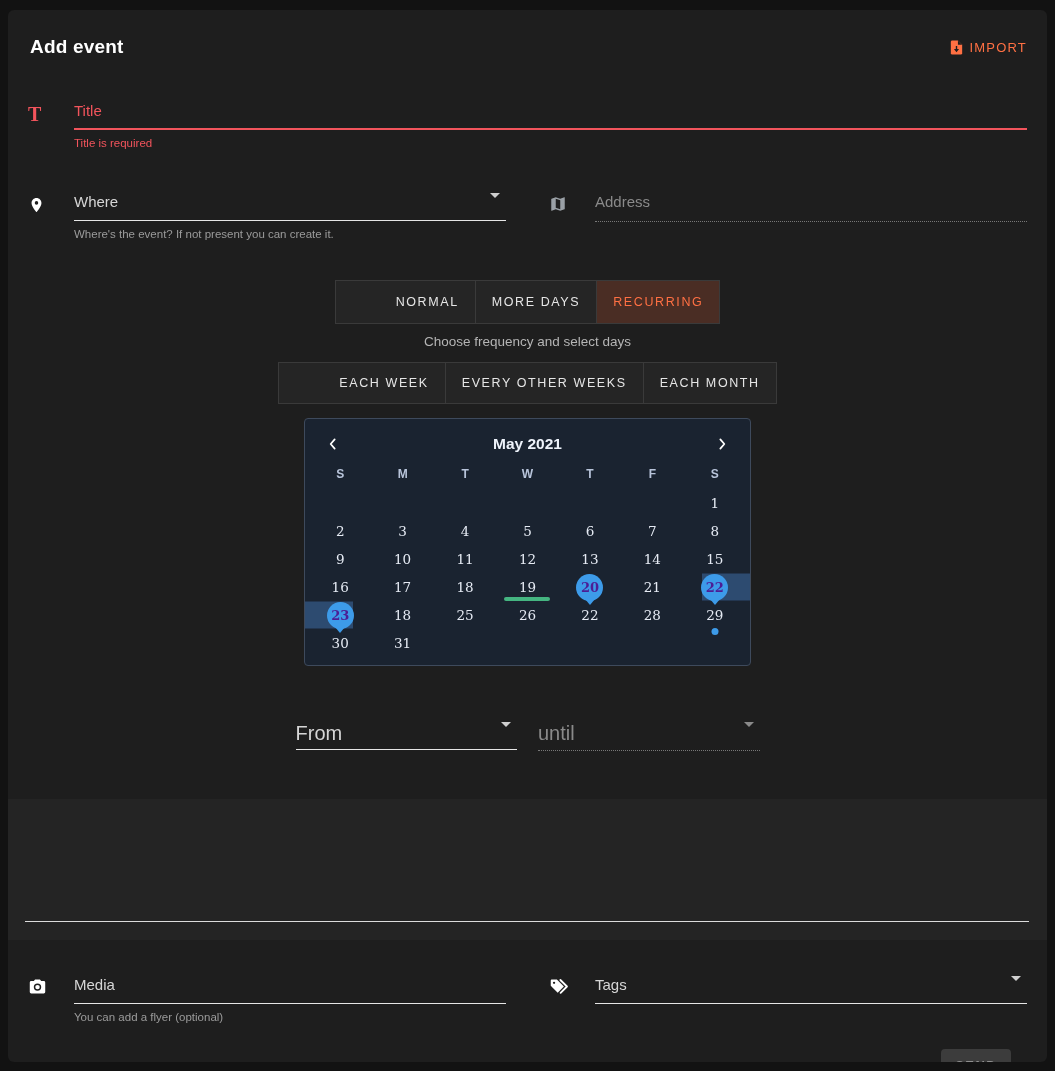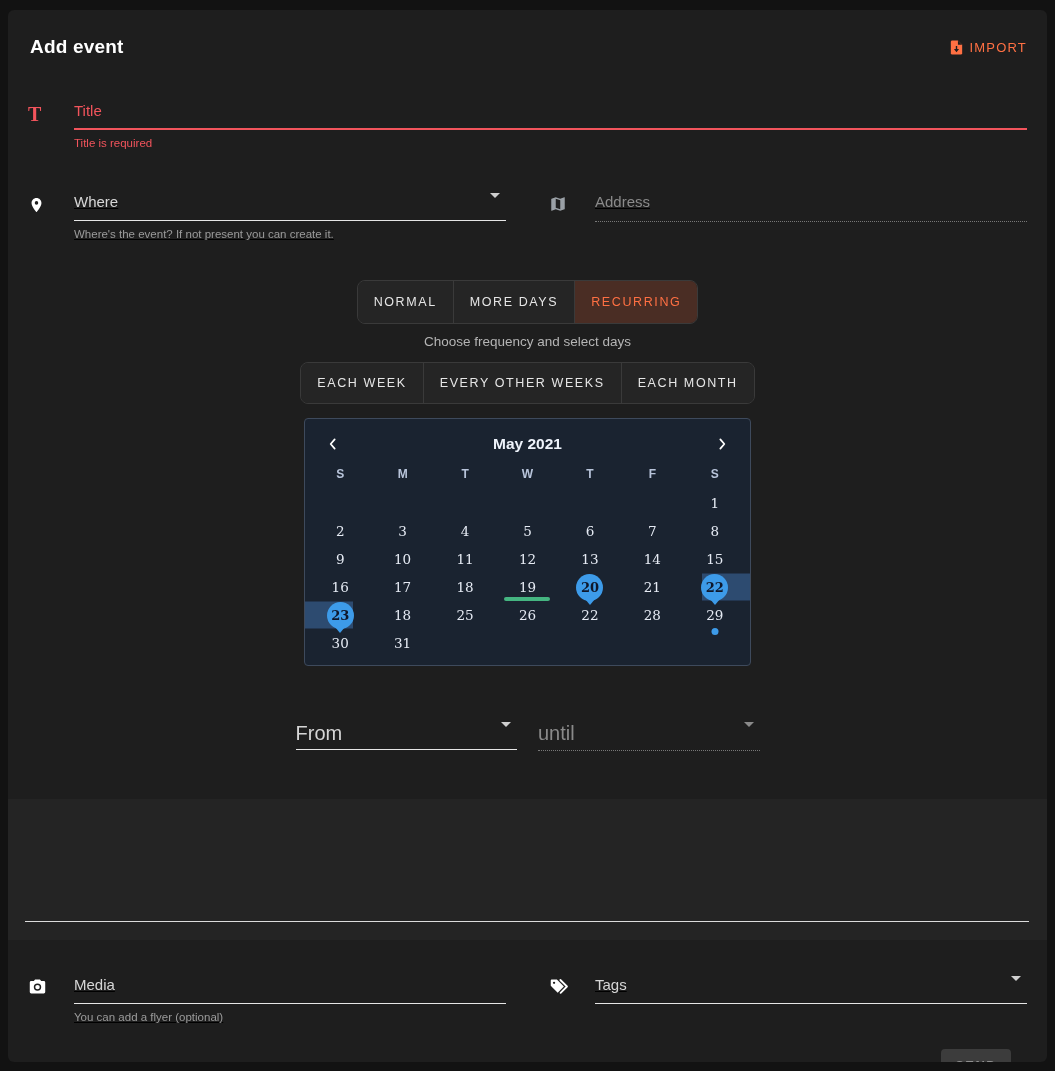--- a/index.html
+++ b/index.html
@@ -25,44 +25,44 @@
   .ph.dim { color:#8a8a8a; }
   .underline { height:1px; background:#e6e6e6; margin-top:3px; }
   .underline.red { height:2px; background:#f2545c; margin-top:2px; }
   .underline.dotted { height:0; background:none; border-bottom:1px dotted #787878; margin-top:4px; }
   .helper { font-size:11.5px; color:#9b9b9b; margin-top:7px; }
   .helper.error { color:#f2545c; }
   .caret { width:0; height:0; border-left:5px solid transparent; border-right:5px solid transparent; border-top:5px solid #cfcfcf; margin-right:6px; }
   .caret.dim { border-top-color:#8a8a8a; }
 
   .title-row { margin-top:44px; }
-  .two-col { display:flex; gap:43px; margin-top:44px;text-decoration:underline; }
+  .two-col { display:flex; gap:43px; margin-top:44px; }
   .two-col .col { flex:1; display:flex; align-items:flex-start; }
 
   
   .tabs-center { display:flex; justify-content:center; }
-  .btn-group { display:flex; border:1px solid #3a3a3a; border-radius:8px; overflow:hidden; background:#252525; }
+  .btn-group { display:flex; border:1px solid #3a3a3a; border-radius:0; overflow:hidden; background:#252525;padding-left:44px; }
   .btn-group button { background:#252525; border:none; border-right:1px solid #3a3a3a; color:#e6e6e6; font-family:inherit; font-size:12.5px; font-weight:500; letter-spacing:1.6px; padding:0 16px; height:42px; cursor:pointer; }
   .btn-group button:last-child { border-right:none; }
   .btn-group button.selected { background:#4a2d24; color:#ff7043; }
   .type-tabs { margin-top:40px; }
   .hint { text-align:center; font-size:13.5px; color:#b5b5b5; margin-top:10px; }
   .freq-tabs { margin-top:13px; }
   .freq-tabs .btn-group button { height:40px; }
 
   
   .calendar { width:447px; margin:14px auto 0; background:#1a2330; border:1px solid #3e4a5c; border-radius:4px; padding:6px 4px 8px; }
   .cal-header { display:flex; align-items:center; justify-content:space-between; height:38px; padding:0 12px; }
   .cal-title { font-size:15.5px; font-weight:700; color:#eef3fb; }
   .cal-nav { background:none; border:none; cursor:pointer; display:flex; align-items:center; padding:4px; }
   .cal-weekdays, .cal-grid { display:grid; grid-template-columns:repeat(7,1fr); }
   .cal-weekdays div { text-align:center; font-size:12px; font-weight:700; color:#b8c4da; height:26px; line-height:22px; }
   .cal-cell { position:relative; height:28px; display:flex; align-items:center; justify-content:center; }
   .day { position:relative; z-index:2; font-family:"DejaVu Serif", serif; font-size:13.5px; color:#e6ebf4; }
-  .day.balloon { width:27px; height:27px; border-radius:50%; background:#3d9be9; color:#0f172a; font-weight:700; font-size:13px; display:flex; align-items:center; justify-content:center; }
+  .day.balloon { width:27px; height:27px; border-radius:50%; background:#3d9be9; color:#4c1d95; font-weight:700; font-size:13px; display:flex; align-items:center; justify-content:center; }
   .day.balloon::after { content:''; position:absolute; bottom:-4px; left:50%; transform:translateX(-50%); width:0; height:0; border-left:5px solid transparent; border-right:5px solid transparent; border-top:6px solid #3d9be9; }
   .band { position:absolute; top:50%; transform:translateY(-50%); height:27px; background:#2d4b70; z-index:1; }
   .band.right { left:calc(50% - 13px); right:-4px; }
   .band.left { left:-4px; right:calc(50% - 13px); }
   .day-underline { position:absolute; bottom:0; left:50%; transform:translateX(-50%); width:46px; height:4px; border-radius:2px; background:#45b581; z-index:2; }
   .day-dot { position:absolute; bottom:-6px; left:50%; transform:translateX(-50%); width:7px; height:7px; border-radius:50%; background:#3d9be9; z-index:2; }
 
   
   .time-row { display:flex; gap:21px; width:464px; margin:56px auto 0; }
   .time-field { width:222px; }

